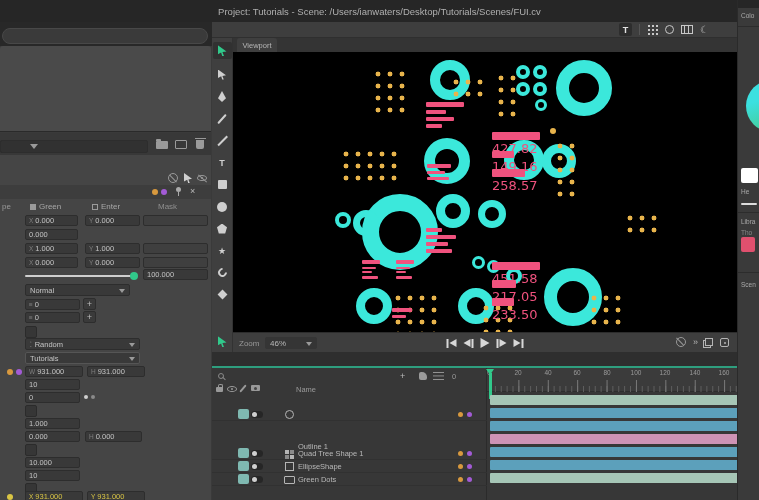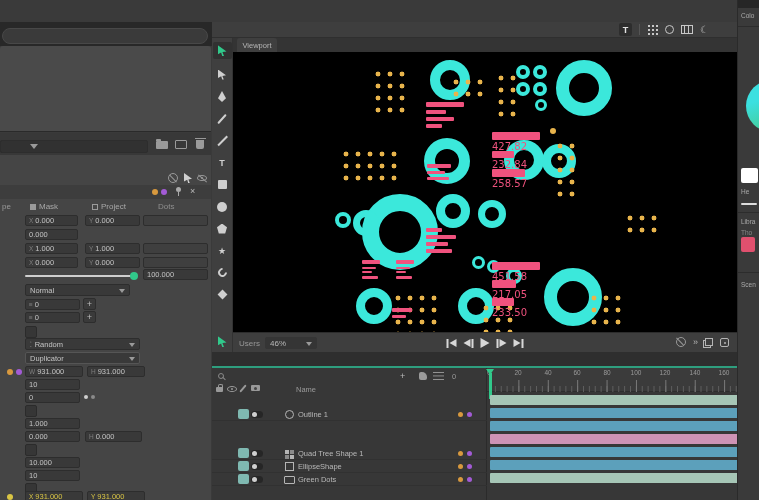--- a/index.html
+++ b/index.html
@@ -77,21 +77,21 @@
 
   #vtabbar{left:233px;top:38px;width:504px;height:14px;background:#343434;}
   #vtab{left:237px;top:38px;width:40px;height:14px;background:#3f3f3f;border-radius:3px 3px 0 0;
         display:flex;align-items:center;justify-content:center;font-size:7.5px;color:#b5b5b5;}
   #canvas{left:233px;top:52px;width:504px;height:280px;background:#000;overflow:hidden;}
   #scene{position:absolute;left:3px;top:0;width:501px;height:280px;}
   .ring{position:absolute;border-radius:50%;border-style:solid;border-color:var(--cyan);}
   .dots{position:absolute;background-image:radial-gradient(circle,var(--orange) 2.2px,transparent 2.7px);background-size:12px 12px;}
   .odot{position:absolute;width:6px;height:6px;border-radius:50%;background:var(--orange);}
   .pbar{position:absolute;background:var(--pink);border-radius:1px;}
-  .plabel{position:absolute;color:var(--pink);font-family:"DejaVu Sans",sans-serif;font-size:10px;line-height:1;}
+  .plabel{position:absolute;color:var(--pink);font-family:"DejaVu Sans",sans-serif;font-size:13px;line-height:1;}
 
   #bottombar{left:233px;top:332px;width:504px;height:20px;background:#3e3e3e;border-top:1px solid #2c2c2c;}
   #zoomlabel{position:absolute;left:6px;top:6px;font-size:8px;color:#989898;}
   #zoomfield{position:absolute;left:32px;top:4px;width:52px;height:12px;background:#353535;border-radius:2px;
              display:flex;align-items:center;gap:4px;padding:0 5px;font-size:8px;color:#b8b8b8;}
   #zoomfield::after{content:"";margin-left:auto;border:3px solid transparent;border-top:4px solid #9a9a9a;transform:translateY(2px);}
   #transport{position:absolute;left:50%;top:3px;transform:translateX(-50%);display:flex;gap:7px;align-items:center;}
   .tpb{display:flex;align-items:center;gap:1px;height:14px;}
   .triR{width:0;height:0;border-top:4.5px solid transparent;border-bottom:4.5px solid transparent;border-left:7px solid #d8d8d8;}
   .triL{width:0;height:0;border-top:4.5px solid transparent;border-bottom:4.5px solid transparent;border-right:7px solid #d8d8d8;}
@@ -151,20 +151,23 @@
   #rc-white{position:absolute;left:3px;top:168px;width:17px;height:15px;background:#fff;border-radius:2px;}
   #rc-slider{position:absolute;left:3px;top:203px;width:16px;height:2px;background:#ddd;border-radius:1px;}
   #rc-pink{position:absolute;left:3px;top:237px;width:14px;height:15px;background:#e0506e;border-radius:2px;}
   .rc-sep{position:absolute;left:0;width:22px;height:1px;background:#2c2c2c;}
 </style>
 </head>
 <body>
 
 <div id="app">
 
+  <div class="abs" id="titlebar">
+    <span>Project: Tutorials - Scene: /Users/ianwaters/Desktop/Tutorials/Scenes/FUI.cv</span>
+  </div>
 
   <div class="abs" id="lefttop"></div>
   <div class="abs" id="leftsearch"></div>
   <div class="abs" id="leftpanel1"></div>
 
   <div class="abs" id="leftddrow">
     <div class="abs fd" style="left:0;top:7px;width:148px;height:13px;background:#313131;"></div>
     <div class="chevL" style="left:30px;top:11px;"></div>
     <div class="ifold" style="left:156px;top:8px;"></div>
     <div class="imon" style="left:175px;top:7px;"></div>
@@ -184,28 +187,28 @@
     <div class="kdot" style="left:161px;top:4px;background:var(--kf_purple);"></div>
     <div class="ipin" style="left:176px;top:2px;"></div>
     <span class="abs" style="left:190px;top:1px;font-size:9px;color:#bbb;">×</span>
   </div>
 
   <div class="abs tablabel" style="left:2px;top:202px;color:#9a9a9a;">
       <span>pe</span>
     </div>
   <div class="abs tablabel" style="left:30px;top:202px;">
     <span class="sqfill"></span>
-      <span>Mask</span>
+      <span>Green</span>
   </div>
   <div class="abs tablabel" style="left:92px;top:202px;">
     <span class="sqline"></span>
-      <span>Project</span>
+      <span>Enter</span>
   </div>
   <div class="abs tablabel" style="left:158px;top:202px;color:#8f8f8f;">
-      <span>Dots</span>
+      <span>Mask</span>
     </div>
 
   <div class="fd" style="left:25px;top:215px;width:53px;">
       <span class="px">X</span>
       <span>0.000</span>
     </div>
   <div class="fd" style="left:85px;top:215px;width:55px;">
       <span class="px">Y</span>
       <span>0.000</span>
     </div>
@@ -256,21 +259,21 @@
   <div class="pbtn" style="left:83px;top:311px;">
       <span>+</span>
     </div>
 
   <div class="cb" style="left:25px;top:326px;"></div>
   <div class="dd" style="left:25px;top:338px;width:115px;">
       <span style="color:#8f8f8f;">⁚</span>
       <span>Random</span>
     </div>
   <div class="dd" style="left:25px;top:352px;width:115px;border-color:#555;">
-      <span>Duplicator</span>
+      <span>Tutorials</span>
     </div>
 
   <div class="kdot" style="left:7px;top:369px;background:var(--kf_orange);position:absolute;"></div>
   <div class="kdot" style="left:16px;top:369px;background:var(--kf_purple);position:absolute;"></div>
   <div class="fd" style="left:25px;top:366px;width:58px;">
       <span class="px">W</span>
       <span>931.000</span>
     </div>
   <div class="fd" style="left:87px;top:366px;width:58px;">
       <span class="px">H</span>
@@ -427,35 +430,35 @@
       <div class="pbar" style="left:160px;top:208px;width:18px;height:4px;"></div>
       <div class="pbar" style="left:160px;top:215px;width:14px;height:2px;"></div>
       <div class="pbar" style="left:160px;top:219px;width:10px;height:2px;"></div>
       <div class="pbar" style="left:160px;top:224px;width:16px;height:3px;"></div>
       <div class="pbar" style="left:156px;top:256px;width:20px;height:4px;"></div>
       <div class="pbar" style="left:156px;top:263px;width:14px;height:3px;"></div>
 
       <div class="pbar" style="left:256px;top:80px;width:48px;height:8px;"></div>
       <div class="plabel" style="left:256px;top:90px;">427.82</div>
       <div class="pbar" style="left:256px;top:99px;width:22px;height:7px;"></div>
-      <div class="plabel" style="left:256px;top:108px;">232.84</div>
+      <div class="plabel" style="left:256px;top:108px;">149.16</div>
       <div class="pbar" style="left:256px;top:117px;width:33px;height:8px;"></div>
       <div class="plabel" style="left:256px;top:127px;">258.57</div>
 
       <div class="pbar" style="left:256px;top:210px;width:48px;height:8px;"></div>
       <div class="plabel" style="left:256px;top:220px;">451.58</div>
       <div class="pbar" style="left:256px;top:228px;width:24px;height:8px;"></div>
       <div class="plabel" style="left:256px;top:238px;">217.05</div>
       <div class="pbar" style="left:256px;top:246px;width:22px;height:8px;"></div>
       <div class="plabel" style="left:256px;top:256px;">233.50</div>
     </div>
   </div>
 
   <div class="abs" id="bottombar">
-    <span id="zoomlabel">Users</span>
+    <span id="zoomlabel">Zoom</span>
     <div id="zoomfield">
         <span>46%</span>
       </div>
     <div id="transport">
       <div class="tpb">
           <div class="tbarv"></div>
           <div class="triL"></div>
         </div>
       <div class="tpb">
           <div class="triL"></div>
@@ -497,21 +500,21 @@
       <div class="ipen2" style="left:30px;top:16px;"></div>
       <div class="icam" style="left:39px;top:17px;"></div>
       <span class="abs" style="left:84px;top:17px;font-size:7.5px;color:#9a9a9a;">Name</span>
 
       <div class="lrow" style="top:40px;">
         <div class="sw" style="background: rgb(127, 185, 177);"></div>
           <div class="pill"></div>
         <div class="licon" style="left:71px;">
             <div class="lcirc"></div>
           </div>
-        <div class="lname" style="left:86px;">Outline 1</div>
+        <div class="lname" style="left:86px;margin-top:32px;">Outline 1</div>
         <div class="rowdot" style="left:246px;background:var(--kf_orange);"></div>
         <div class="rowdot" style="left:255px;background:var(--kf_purple);"></div>
       </div>
       <div class="lrow" style="top:79px;">
         <div class="sw" style="background: rgb(127, 185, 177);"></div>
           <div class="pill"></div>
         <div class="licon" style="left:71px;">
             <div class="lquad"></div>
           </div>
         <div class="lname" style="left:86px;">Quad Tree Shape 1</div>

